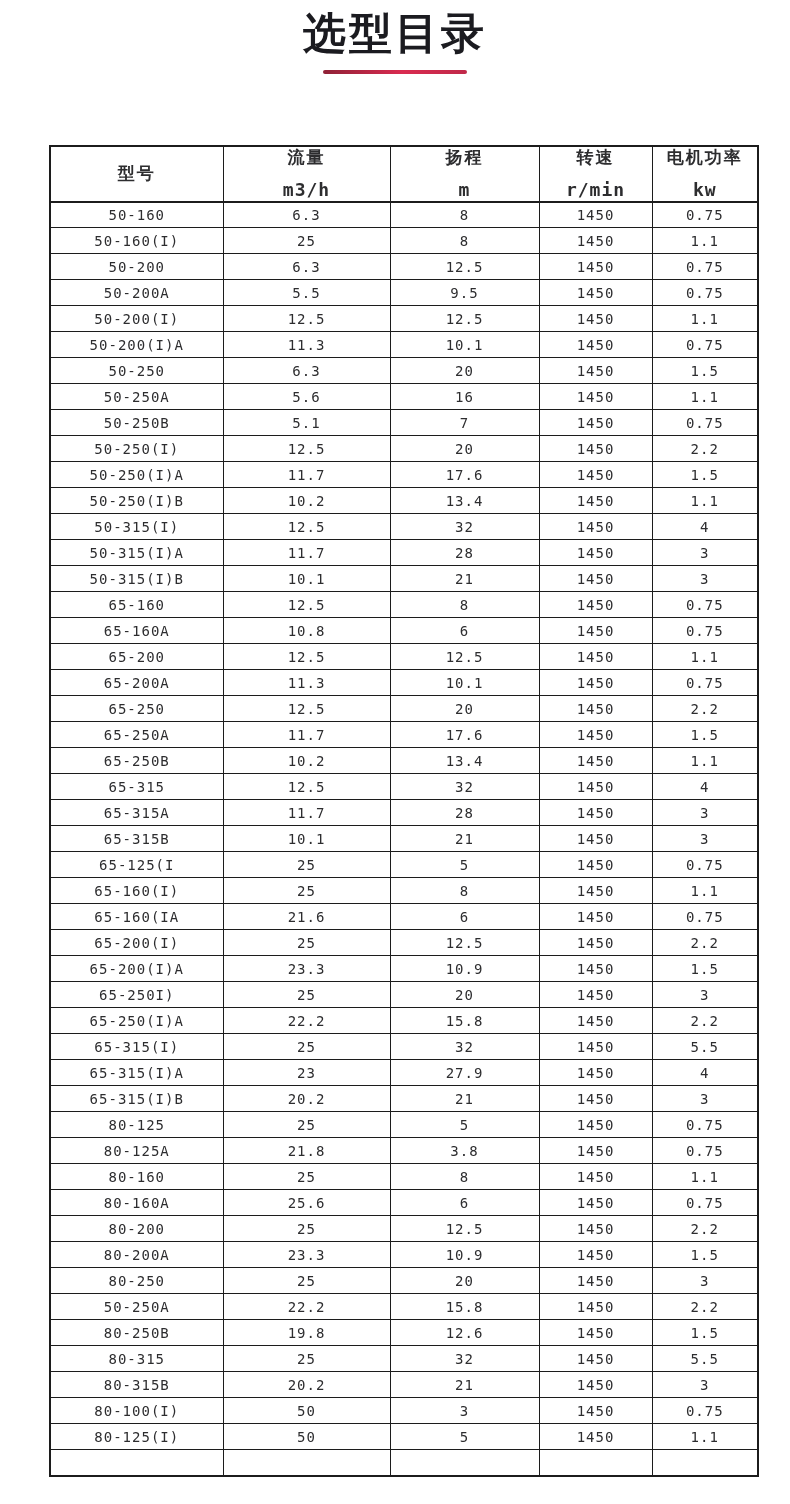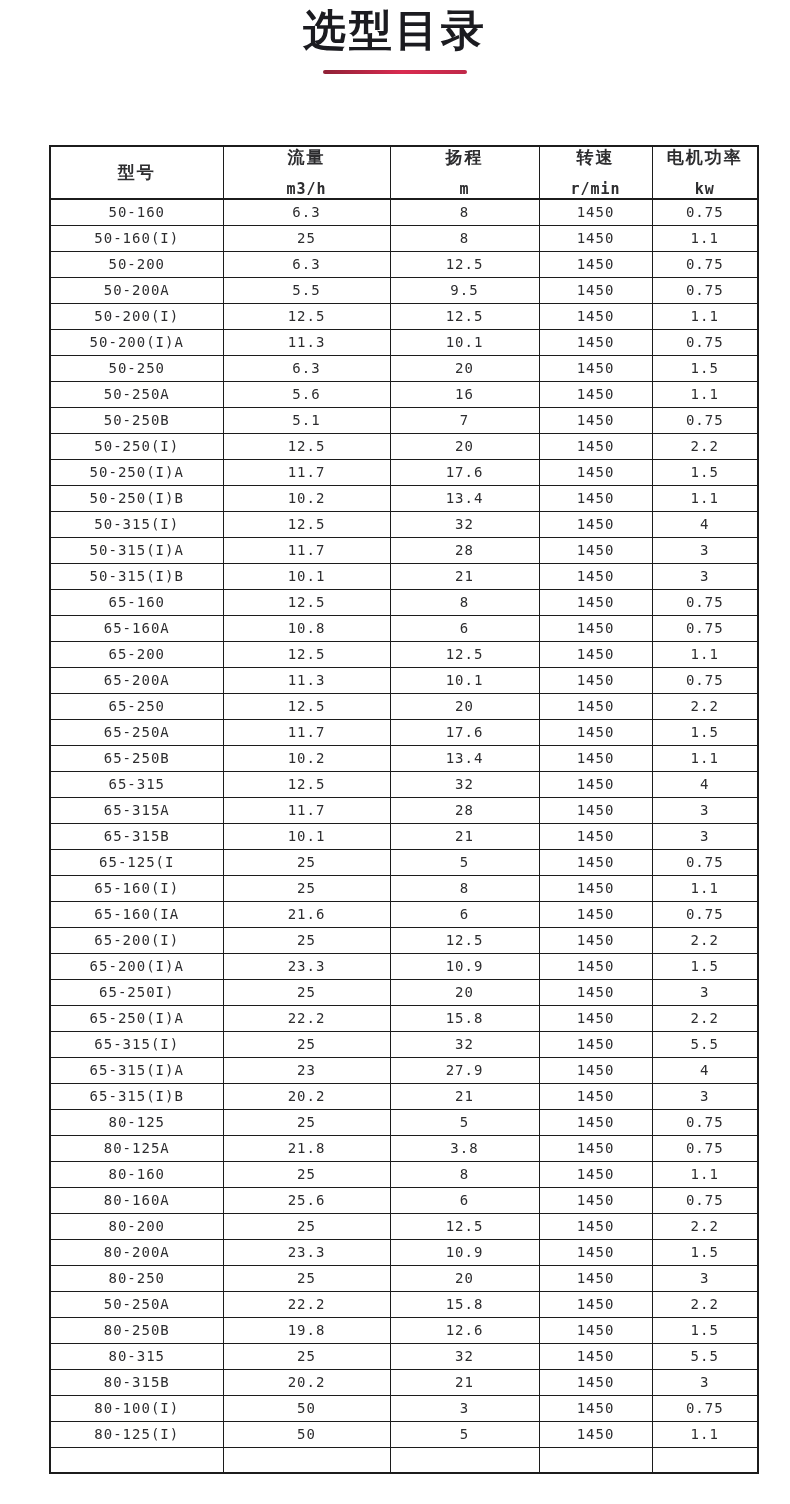--- a/index.html
+++ b/index.html
@@ -15,21 +15,21 @@
     background: #ffffff;
     overflow: hidden;
     font-family: "DejaVu Sans", sans-serif;
   }
   .title {
     position: absolute;
     top: 10px; left: 0;
     width: 100%;
     margin: 0;
     text-align: center;
-    font-family: Liberation Mono, monospace;
+    font-family: Liberation Serif, serif;
     font-size: 43px;
     font-weight: bold;
     letter-spacing: 3px;
     color: #1b1b20;
     line-height: 1.1;
   }
   .title-underline {
     position: absolute;
     top: 70px;
     left: 323px;
@@ -62,21 +62,21 @@
     border-bottom: 2px solid #1c1c1c;
     font-weight: bold;
   }
   .col-label {
     font-size: 17px;
     font-weight: bold;
     letter-spacing: 2px;
     line-height: 1.25;
   }
   .col-sub {
-    font-size: 15px;
+    font-size: 18px;
     font-weight: bold;
     letter-spacing: 1px;
     line-height: 1.15;
     margin-top: 12px;
   }
   .spec-table tbody tr { height: 26px; }
   .spec-table tbody td {
     font-size: 14px;
     letter-spacing: 1px;
   }

